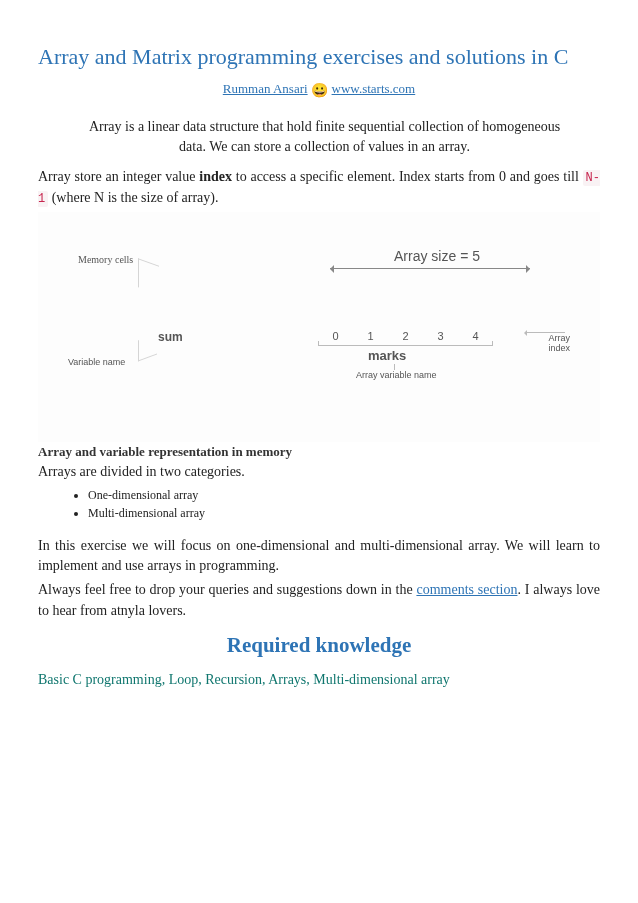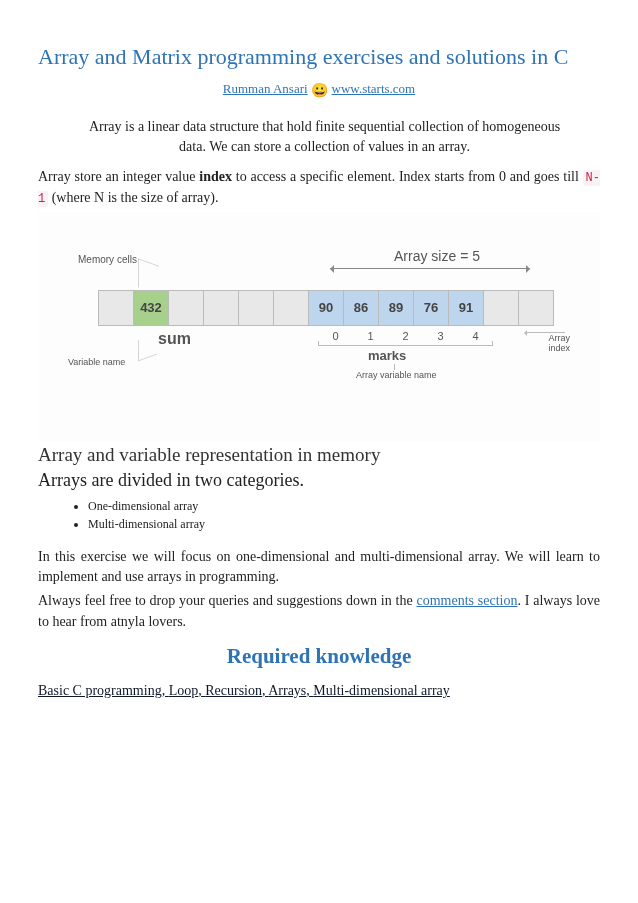--- a/index.html
+++ b/index.html
@@ -67,20 +67,21 @@
   }
   .diagram * {
     font-family: Arial, sans-serif;
     color: #555;
   }
   .mem-label {
     position: absolute;
     left: 40px;
     top: 42px;
     font-size: 10px;
+    font-family: Liberation Serif, serif;
   }
   .mem-line {
     position: absolute;
     left: 100px;
     top: 50px;
     width: 20px;
     height: 28px;
     border-left: 1px solid #bbb;
     border-top: 1px solid #bbb;
     transform: skewY(20deg);
@@ -127,21 +128,21 @@
     justify-content: center;
     color: #444;
   }
   .cell:last-child { border-right: none; }
   .cell.green { background: #a8d08d; }
   .cell.blue { background: #bdd6ee; }
   .sum-label {
     position: absolute;
     left: 120px;
     top: 118px;
-    font-size: 16px;
+    font-size: 12px;
     font-weight: bold;
   }
   .varname-label {
     position: absolute;
     left: 30px;
     top: 145px;
     font-size: 9px;
   }
   .varname-line {
     position: absolute;
@@ -213,26 +214,27 @@
     top: 158px;
     font-size: 9px;
   }
   .avn-line{
     position:absolute;
     left:356px;top:152px;
     width:0;height:6px;
     border-left:1px solid #bbb;
   }
   .caption {
-    font-size: 19px;
+    font-size: 13px;
     color: #333;
     margin: 0 0 4px 0;
+    font-weight: bold;
   }
   .section {
-    font-size: 18px;
+    font-size: 14px;
     margin: 2px 0 6px 0;
     color:#222;
     font-family:Liberation Serif, serif;
   }
   ul.cats {
     margin: 6px 0 14px 0;
     padding-left: 50px;
     font-size: 12px;
   }
   ul.cats li {
@@ -244,23 +246,22 @@
     text-decoration: underline;
   }
   .h2 {
     color: #2e74b5;
     font-size: 21px;
     text-align: center;
     margin: 12px 0 8px 0;
     font-weight: bold;
   }
   .kw {
-    color: #0f172a;
-    font-size: 14px;
-    text-decoration: underline;
+    color: #0f766e;
+    font-size: 14px;
   }
 </style>
 </head>
 <body>
 
 <h1 class="title">Array and Matrix programming exercises and solutions in C</h1>
 <div class="author-line">
   <a>Rumman Ansari</a>
   <span class="emoji">😀</span>
   <a>www.starts.com</a>
@@ -270,35 +271,20 @@
 
 <p class="para">
   <span>Array store an integer value </span><b>index</b><span> to access a specific element. Index starts from 0 and goes till </span><code class="inline">N-1</code><span> (where N is the size of array).</span>
 </p>
 
 <div class="diagram">
   <div class="mem-label">Memory cells</div>
   <div class="mem-line"></div>
   <div class="size-label">Array size = 5</div>
   <div class="size-arrow"></div>
-  <div class="row">
-    <div class="cell"></div>
-    <div class="cell green">432</div>
-    <div class="cell"></div>
-    <div class="cell"></div>
-    <div class="cell"></div>
-    <div class="cell"></div>
-    <div class="cell blue">90</div>
-    <div class="cell blue">86</div>
-    <div class="cell blue">89</div>
-    <div class="cell blue">76</div>
-    <div class="cell blue">91</div>
-    <div class="cell"></div>
-    <div class="cell"></div>
-  </div>
   <div class="sum-label">sum</div>
   <div class="varname-line"></div>
   <div class="varname-label">Variable name</div>
   <div class="indices">
     <span>0</span>
     <span>1</span>
     <span>2</span>
     <span>3</span>
     <span>4</span>
   </div>

